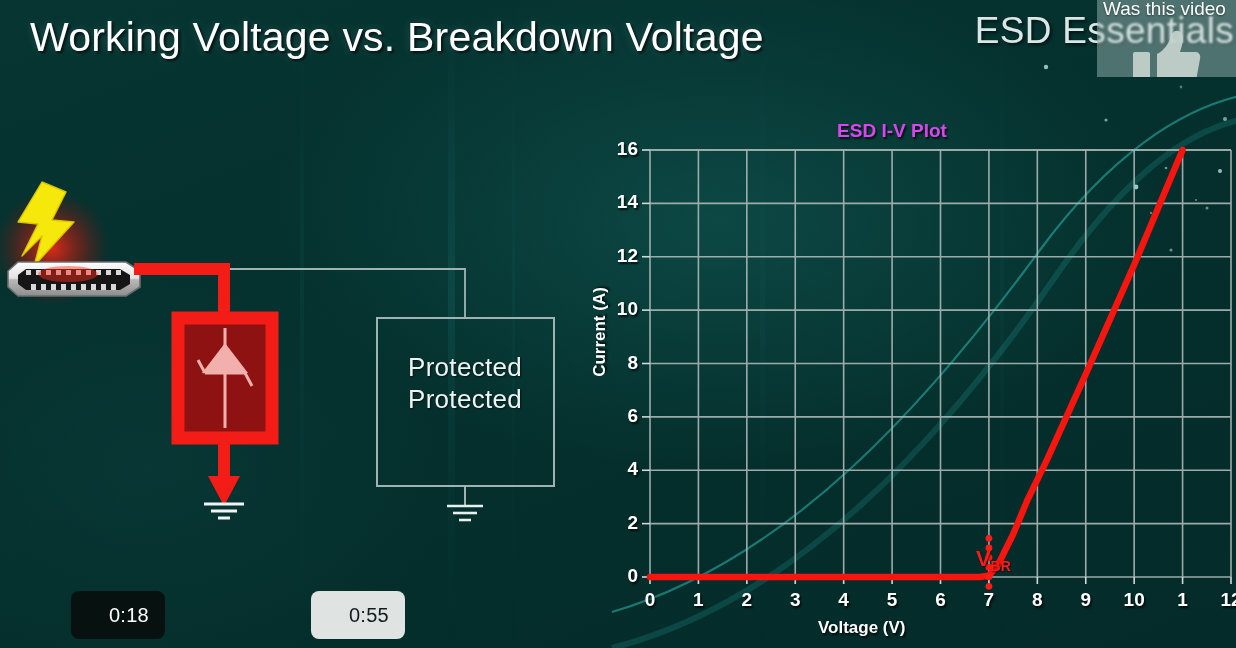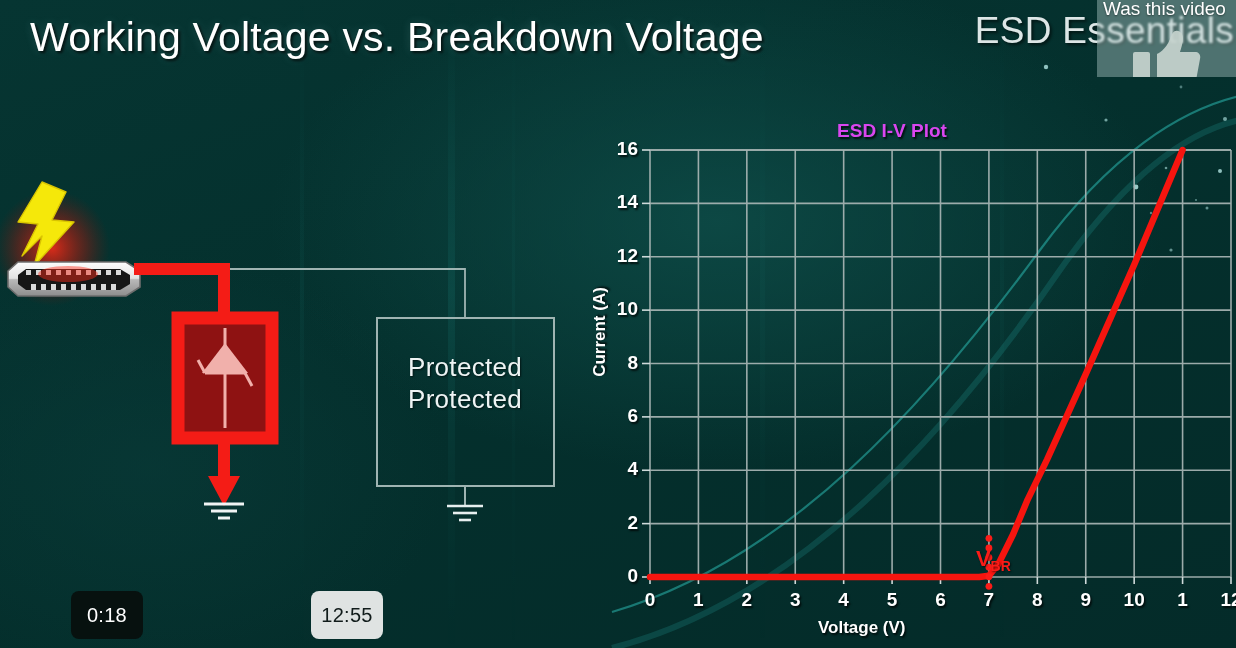--- a/index.html
+++ b/index.html
@@ -83,20 +83,21 @@
     position:absolute;color:#fb1c18;font-weight:bold;font-size:22px;
     text-shadow:1px 1px 2px rgba(0,0,0,.55);white-space:nowrap;margin-top:28px;
   }
   #vbr sub{font-size:14px;}
 
   
   .chip{
     position:absolute;border-radius:8px;font-size:20px;
     display:flex;align-items:center;justify-content:center;
     letter-spacing:.3px;
+    padding-left:22px;
   }
   #chip-a{left:71px;top:591px;width:72px;height:48px;background:#07110f;color:#ffffff;}
   #chip-b{left:311px;top:591px;width:72px;height:48px;background:#dfe3e2;color:#111c1b;}
 </style>
 </head>
 <body>
 
 <div id="bg"></div>
 <svg id="bg-streaks" width="1236" height="648" viewBox="0 0 1236 648">
   <defs>
@@ -322,13 +323,13 @@
       <div class="tick xtick" style="left: 405.917px; top: 479px;">7</div>
       <div class="tick xtick" style="left: 454.333px; top: 479px;">8</div>
       <div class="tick xtick" style="left: 502.75px; top: 479px;">9</div>
       <div class="tick xtick" style="left: 551.167px; top: 479px;">10</div>
       <div class="tick xtick" style="left: 599.583px; top: 479px;">1</div>
       <div class="tick xtick" style="left: 648px; top: 479px;">12</div>
     </div>
 </div>
 
 <div class="chip" id="chip-a">0:18</div>
-<div class="chip" id="chip-b">12:55</div>
+<div class="chip" id="chip-b">0:55</div>
 
 </body></html>

